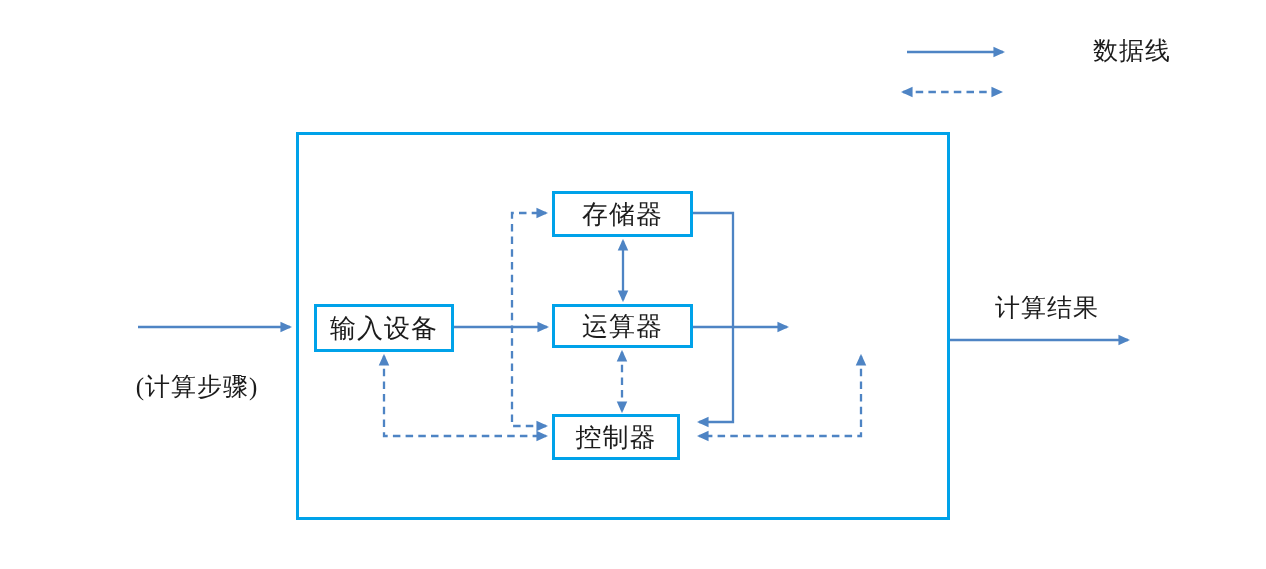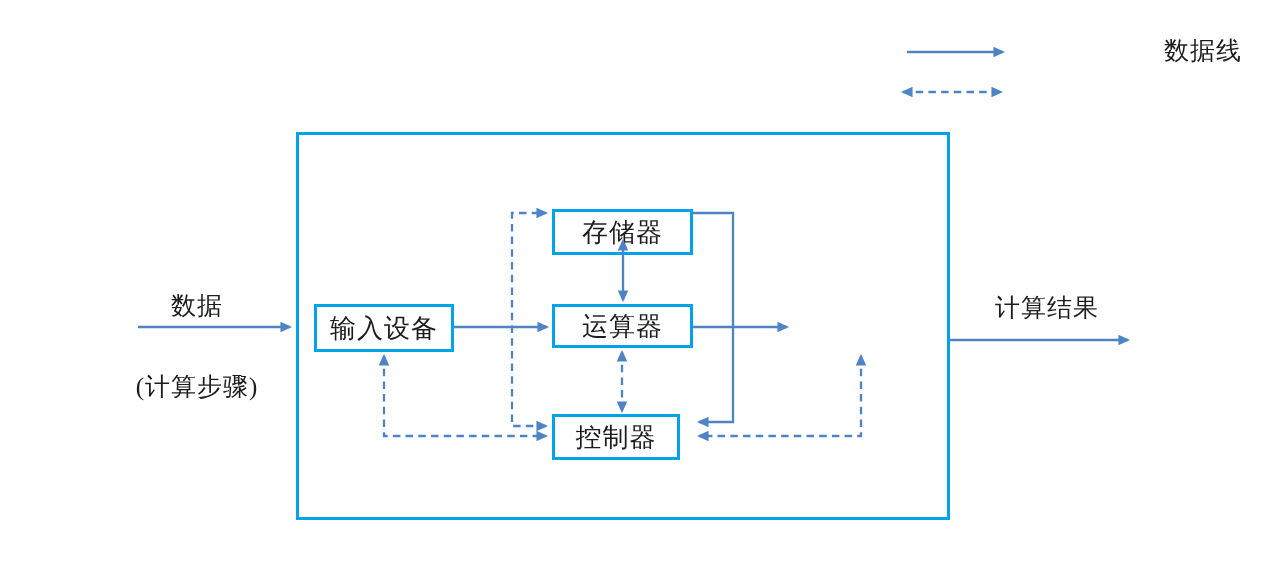--- a/index.html
+++ b/index.html
@@ -14,38 +14,38 @@
     border:3px solid var(--box-border,#00a2e9);
     box-sizing:border-box; background:transparent; z-index:1;
   }
   .block {
     position:absolute; box-sizing:border-box;
     border:3px solid var(--box-border,#00a2e9);
     background:#ffffff; z-index:2;
     display:flex; align-items:center; justify-content:center;
     font-size:26px; letter-spacing:1px; color:var(--text,#1c1c1c);
   }
-  .b-memory  { left:552px; top:209px; width:141px; height:46px; }
+  .b-memory  { left:552px; top:191px; width:141px; height:46px; }
   .b-input   { left:314px; top:304px; width:140px; height:48px;justify-content:center; }
   .b-alu     { left:552px; top:304px; width:141px; height:44px; }
   .b-output  { left:791px; top:304px; width:141px; height:48px; }
   .b-control { left:552px; top:414px; width:128px; height:46px; }
   svg.wires { position:absolute; left:0; top:0; z-index:3; pointer-events:none; }
   .wire { fill:none; stroke:var(--connector,#4e84c4); stroke-width:2.3; }
   .dashed { stroke-dasharray:7.5 5.2; }
   #ah path { fill:var(--connector,#4e84c4); }
   .lbl {
     position:absolute; z-index:4; color:var(--text,#1c1c1c);
     font-size:25px; line-height:28px; text-align:center; letter-spacing:1px;
   }
   .lbl-in-1 { left:117px; top:292px; width:160px; }
   .lbl-in-2 { left:117px; top:336px; width:160px; }
   .lbl-in-3 { left:117px; top:373px; width:160px; }
   .lbl-out  { left:967px; top:294px; width:160px; }
-  .lbl-legend-data    { left:1022px; top:37px;  width:220px; text-align:right; }
+  .lbl-legend-data    { left:1022px; top:37px;  width:220px; text-align:center; }
   .lbl-legend-control { left:1022px; top:79px;  width:220px; text-align:left; }
 </style>
 </head>
 <body>
 
 <div class="stage">
 
   <svg class="wires" width="1266" height="569" viewBox="0 0 1266 569">
     <defs>
       <marker id="ah" viewBox="0 0 10 10" refX="8" refY="5" markerWidth="5.2" markerHeight="5.2" orient="auto-start-reverse">
@@ -77,20 +77,19 @@
   <div class="block b-input">
     <span>输入设备</span>
   </div>
   <div class="block b-alu">
     <span>运算器</span>
   </div>
   <div class="block b-control">
     <span>控制器</span>
   </div>
 
-  <div class="lbl lbl-in-1">数据</div>
   <div class="lbl lbl-in-3">(计算步骤)</div>
 
   <div class="lbl lbl-out">计算结果</div>
 
   <div class="lbl lbl-legend-data">数据线</div>
 
 </div>
 
 </body></html>

